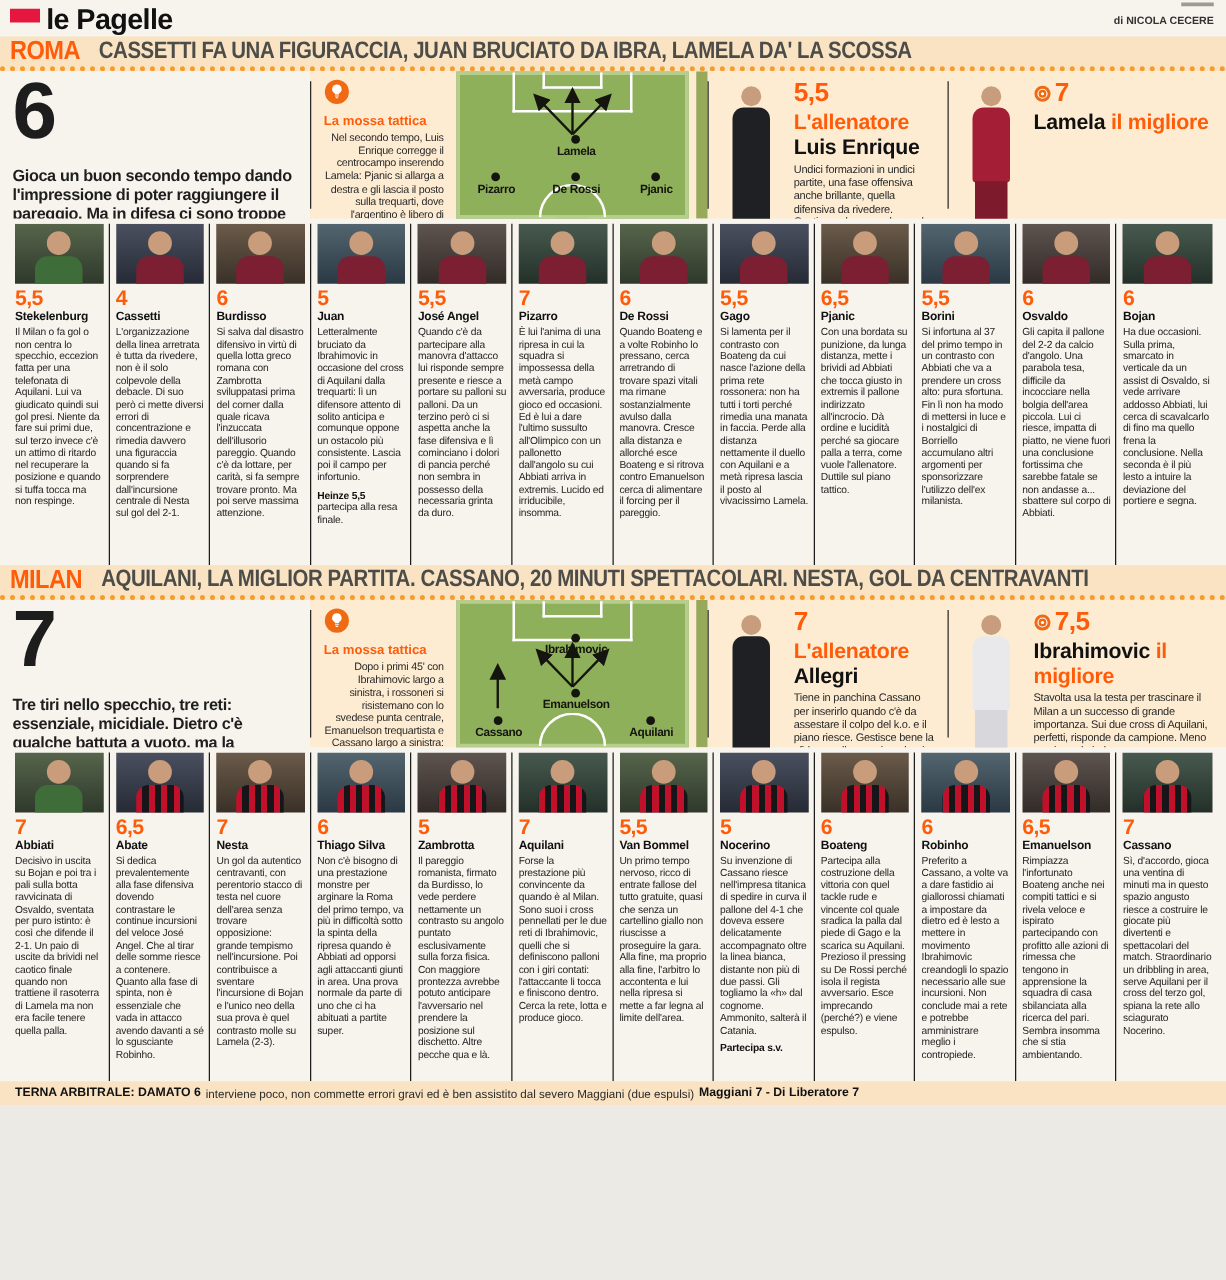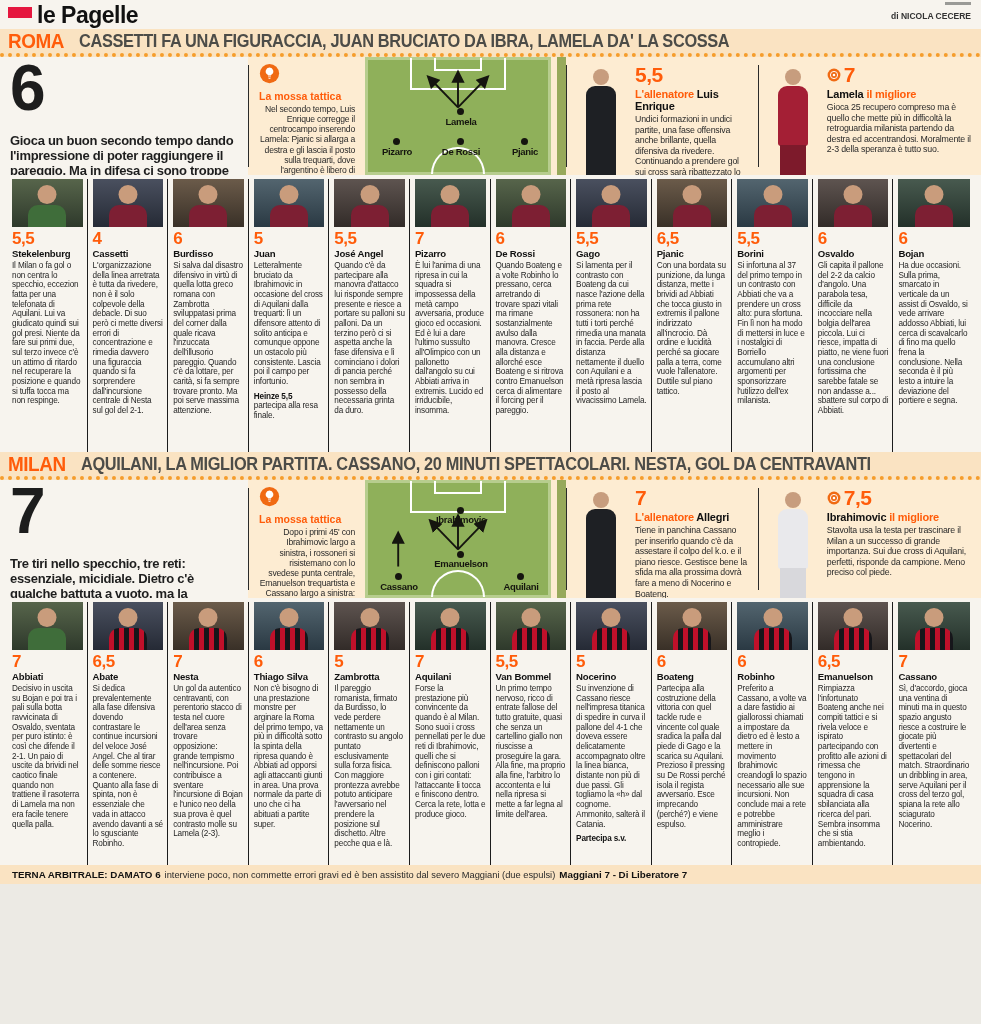--- a/index.html
+++ b/index.html
@@ -53,21 +53,21 @@
   .fig.suit  .body-c { background:#1e2024; }
   .fig.roma-kit  .body-c { background:#a41f35; height:60px; }
   .fig.roma-kit::after { content:""; position:absolute; top:84px; left:50%; transform:translateX(-50%); width:26px; height:38px; background:#7d1a2b; }
   .fig.milan-kit .body-c { background:#e9e9ec; height:60px; }
   .fig.milan-kit::after { content:""; position:absolute; top:84px; left:50%; transform:translateX(-50%); width:26px; height:38px; background:#d8d8dc; }
 
   .info-txt { flex:1; padding:2px 6px 0 2px; min-width:0; }
   .rating-row { display:flex; align-items:center; gap:3px; }
   .mid-rating { font-size:21px; font-weight:800; color:#ff5c0a; letter-spacing:-0.5px; }
   .ball { width:14px; height:14px; }
-  .role-line { font-size:11px; font-weight:800; letter-spacing:-0.2px; margin:1px 0 2px; }
+  .role-line { font-size:17px; font-weight:800; letter-spacing:-0.2px; margin:1px 0 2px; }
   .role-orange { color:#ff5c0a; }
   .role-black  { color:#111; }
   .info-body { font-size:8.8px; line-height:1.2; color:#2a2a2a; letter-spacing:-0.2px; }
 
   
   .players { background:#f7f4ee; display:grid; grid-template-columns:repeat(12,1fr); padding:4px 7px 0 7px; overflow:hidden; }
   .players.roma-g  { height:324px; }
   .players.milan-g { height:312px; }
   .pcell { padding:0 4px 0 5px; border-right:1px solid #1c1c1c; overflow:hidden; min-width:0; }
   .pcell:last-child { border-right:none; }
@@ -171,21 +171,20 @@
       <div class="info-txt">
         <div class="rating-row">
           <svg class="ball" viewBox="0 0 24 24">
             <circle cx="12" cy="12" r="11" fill="#f06a13"></circle>
               <circle cx="12" cy="12" r="6.2" fill="none" stroke="#fff" stroke-width="1.6"></circle>
               <circle cx="12" cy="12" r="2.2" fill="#fff"></circle>
           </svg>
           <span class="mid-rating">7</span>
         </div>
         <div class="role-line"><span class="role-black">Lamela</span> <span class="role-orange">il migliore</span></div>
-        <div class="info-body">Gioca 25 recupero compreso ma è quello che mette più in difficoltà la retroguardia milanista partendo da destra ed accentrandosi. Moralmente il 2-3 della speranza è tutto suo.</div>
       </div>
     </div>
   </div>
 
   <div class="players roma-g">
       <div class="pcell">
     <div class="photo v0 gk"></div>
     <div class="prating">5,5</div>
     <div class="pname">Stekelenburg</div>
     <div class="ptext">Il Milan o fa gol o non centra lo specchio, eccezion fatta per una telefonata di Aquilani. Lui va giudicato quindi sui gol presi. Niente da fare sui primi due, sul terzo invece c'è un attimo di ritardo nel recuperare la posizione e quando si tuffa tocca ma non respinge.</div>

